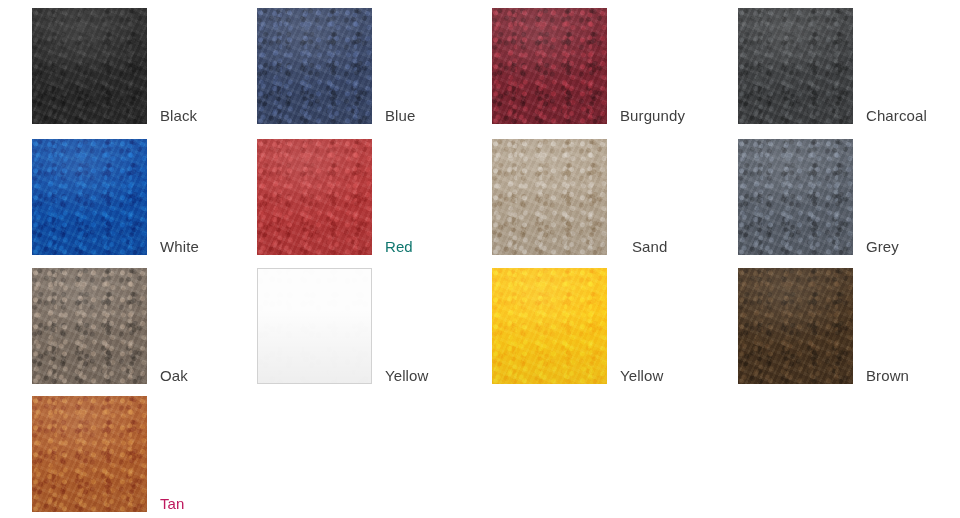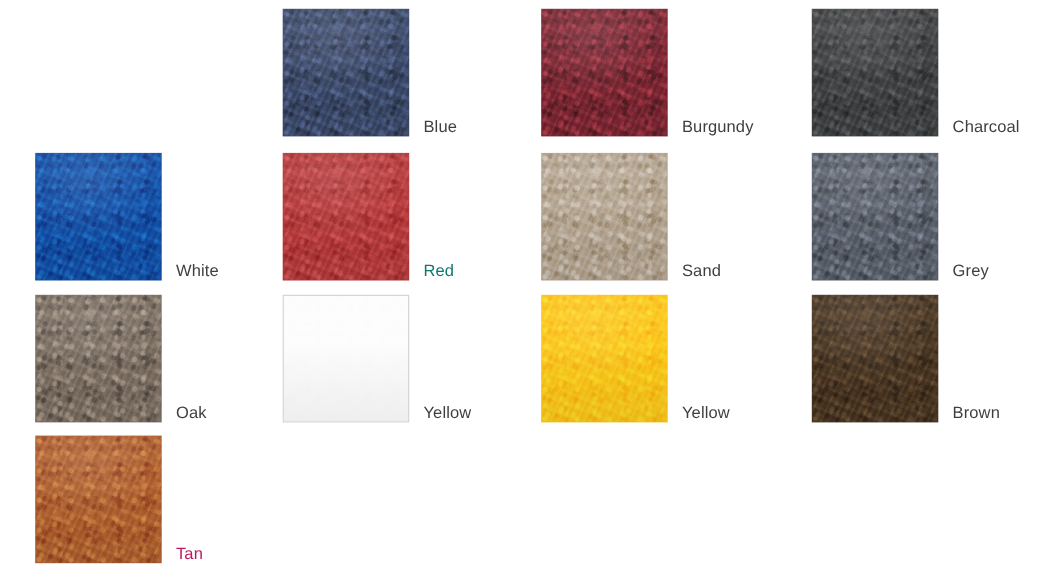--- a/index.html
+++ b/index.html
@@ -112,20 +112,28 @@
     font-size: 15px;
     line-height: 16px;
     letter-spacing: 0.1px;
     color: #3f3f3f;
   }
 </style>
 </head>
 <body>
 
 <div id="swatch-board" style="background: rgb(255, 255, 255);">
+    <div class="swatch-cell" style="left: 32px; top: 8px; width: 245px; height: 116px;">
+      <div class="swatch-tile" style="width: 115px; height: 116px; background-color: rgb(43, 43, 43);">
+        <div class="grain"></div>
+        <div class="grain2"></div>
+        <div class="sheen"></div>
+      </div>
+      <div class="swatch-label" style="left: 128px; color: rgb(63, 63, 63);">Black</div>
+    </div>
     <div class="swatch-cell" style="left: 257px; top: 8px; width: 245px; height: 116px;">
       <div class="swatch-tile" style="width: 115px; height: 116px; background-color: rgb(60, 74, 107);">
         <div class="grain"></div>
         <div class="grain2"></div>
         <div class="sheen"></div>
       </div>
       <div class="swatch-label" style="left: 128px; color: rgb(63, 63, 63);">Blue</div>
     </div>
     <div class="swatch-cell" style="left: 492px; top: 8px; width: 245px; height: 116px; padding-left: 29px;">
       <div class="swatch-tile" style="width: 115px; height: 116px; background-color: rgb(125, 39, 51);">
@@ -158,21 +166,21 @@
         <div class="sheen"></div>
       </div>
       <div class="swatch-label" style="left: 128px; color: #0f766e;">Red</div>
     </div>
     <div class="swatch-cell" style="left: 492px; top: 139px; width: 245px; height: 116px;">
       <div class="swatch-tile" style="width: 115px; height: 116px; background-color: rgb(181, 166, 146);">
         <div class="grain"></div>
         <div class="grain2"></div>
         <div class="sheen"></div>
       </div>
-      <div class="swatch-label" style="left: 128px; color: rgb(63, 63, 63);">Sand</div>
+      <div class="swatch-label" style="left: 140px; color: rgb(63, 63, 63);">Sand</div>
     </div>
     <div class="swatch-cell" style="left: 738px; top: 139px; width: 245px; height: 116px;">
       <div class="swatch-tile" style="width: 115px; height: 116px; background-color: rgb(91, 98, 109);">
         <div class="grain"></div>
         <div class="grain2"></div>
         <div class="sheen"></div>
       </div>
       <div class="swatch-label" style="left: 128px; color: rgb(63, 63, 63);">Grey</div>
     </div>
     <div class="swatch-cell" style="left: 32px; top: 268px; width: 245px; height: 116px;">

